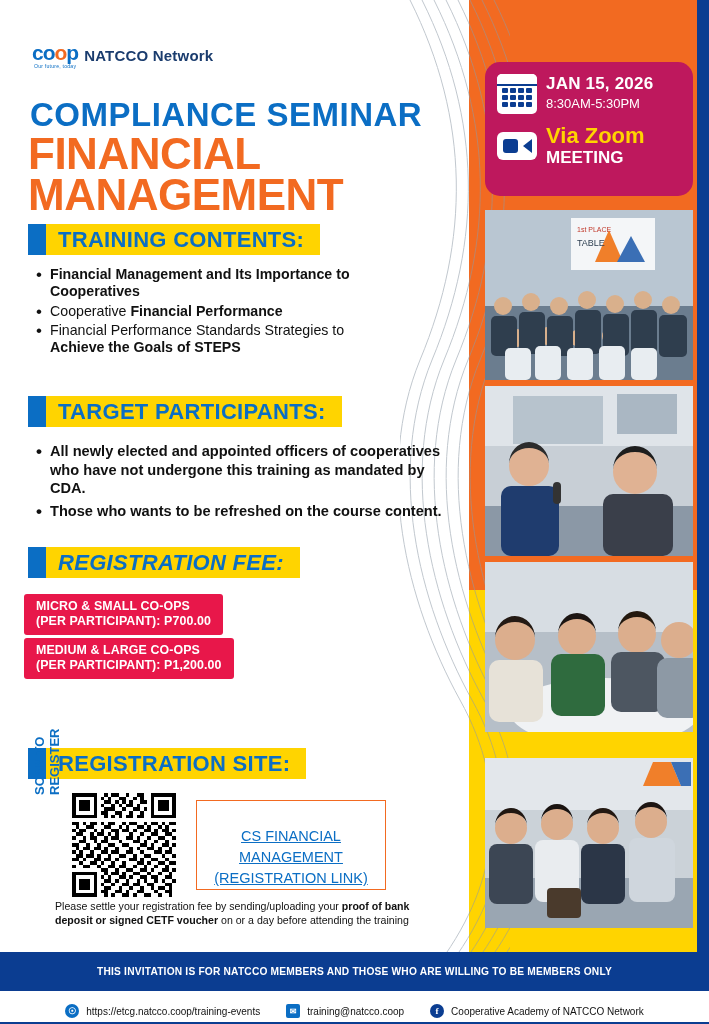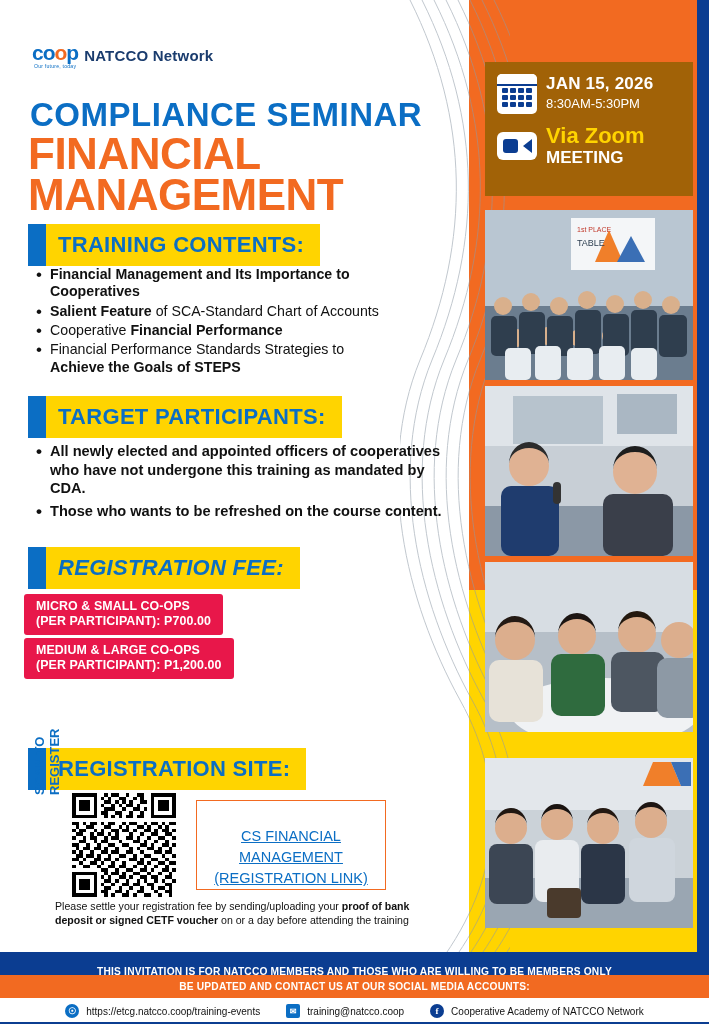--- a/index.html
+++ b/index.html
@@ -63,21 +63,21 @@
   }
   .title-financial {
     position: absolute; left: 28px; top: 134px;
     font-size: 44px; font-weight: bold; color: #f26a21;
     line-height: 0.93; letter-spacing: -0.5px;
   }
 
   
   .banner {
     position: absolute;
-    height: 42px;
+    height: 31px;
     display: flex; align-items: stretch;
   }
   .banner .tab-blue { width: 18px; background: #0b6ec4; }
   .banner .tab-yellow {
     background: #ffd400;
     display: flex; align-items: center;
     padding: 0 16px 0 12px;
   }
   .banner .tab-yellow span {
     font-size: 22px; font-weight: bold; color: #0b6ec4;
@@ -155,22 +155,23 @@
     position: absolute; left: 30px; top: 900px;
     width: 375px;
     font-size: 10.6px; color: #111; line-height: 1.3; margin-left: 25px;
   }
   .settle-note b { font-weight: bold; }
 
   
   .date-card {
     position: absolute; right: 16px; top: 62px;
     width: 208px; height: 134px;
-    background: #a16207;
+    background: #be185d;
     padding: 12px 10px 10px 12px;
+    border-radius: 15px;
   }
   .date-row { display: flex; align-items: flex-start; gap: 9px; }
   .cal-icon {
     width: 40px; height: 40px; background: #fff; border-radius: 5px;
     position: relative; flex: 0 0 auto;
   }
   .cal-icon::before {
     content: ""; position: absolute; left: 0; right: 0; top: 0; height: 10px;
     background: #fff; border-bottom: 2px solid #0b3d91; border-radius: 5px 5px 0 0;
   }
@@ -278,21 +279,20 @@
 
   <div class="banner" style="left:28px; top:224px;">
     <div class="tab-blue"></div>
     <div class="tab-yellow">
       <span>TRAINING CONTENTS:</span>
     </div>
   </div>
 
   <ul class="bullets" style="left:30px; top:266px; width:370px;">
     <li><b>Financial Management and Its Importance to Cooperatives</b></li>
-    <li><b>Salient Feature</b> of SCA-Standard Chart of Accounts</li>
     <li>Cooperative <b>Financial Performance</b></li>
     <li>Financial Performance Standards Strategies to <b>Achieve the Goals of STEPS</b></li>
   </ul>
 
   <div class="banner" style="left:28px; top:396px;border-radius:8px;">
     <div class="tab-blue"></div>
     <div class="tab-yellow">
       <span>TARGET PARTICIPANTS:</span>
     </div>
   </div>
@@ -692,21 +692,20 @@
         <rect x="96" y="86" width="44" height="60" rx="8" fill="#2b3647"></rect>
         <circle cx="166" cy="64" r="16" fill="#dcae8d"></circle>
         <path d="M150,62 a16,18 0 0 1 32,0 a16,13 0 0 0 -32,0z" fill="#1d1512"></path>
         <rect x="144" y="80" width="46" height="64" rx="8" fill="#cfd6dd"></rect>
       </g>
       <rect x="62" y="130" width="34" height="30" rx="4" fill="#4a3a2c"></rect>
     </svg>
   </div>
 
   <div class="bar-blue">THIS INVITATION IS FOR NATCCO MEMBERS AND THOSE WHO ARE WILLING TO BE MEMBERS ONLY</div>
-  <div class="bar-orange">BE UPDATED AND CONTACT US AT OUR SOCIAL MEDIA ACCOUNTS:</div>
   <div class="bar-white">
     <span class="contact">
       <span class="ci globe">☉</span>
       <span>https://etcg.natcco.coop/training-events</span>
     </span>
     <span class="contact">
       <span class="ci mail">✉</span>
       <span>training@natcco.coop</span>
     </span>
     <span class="contact">

